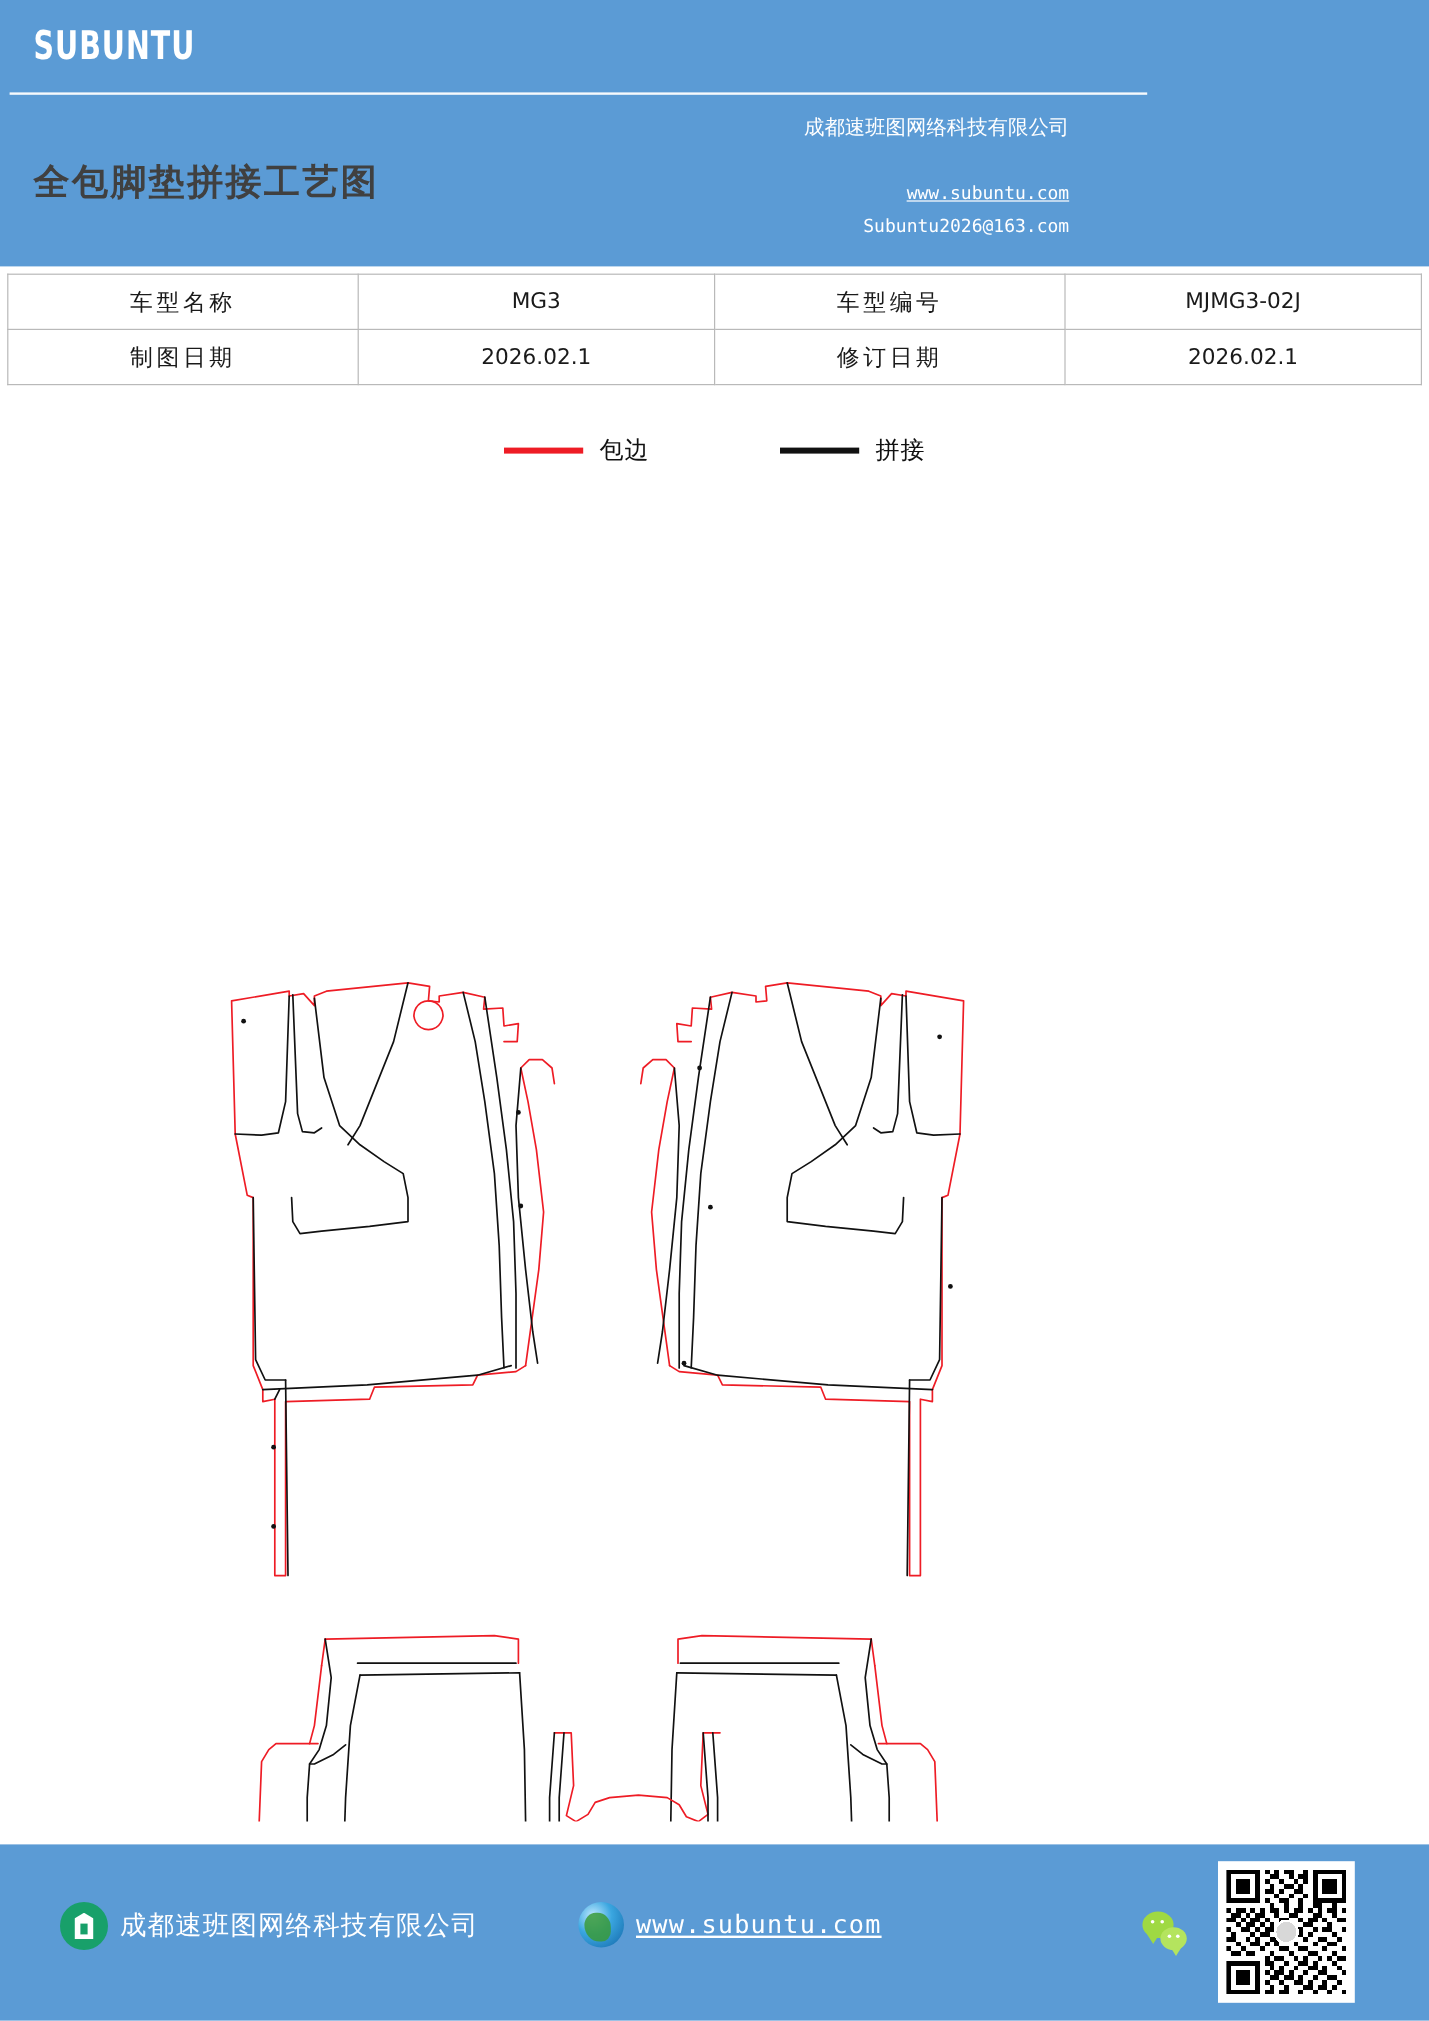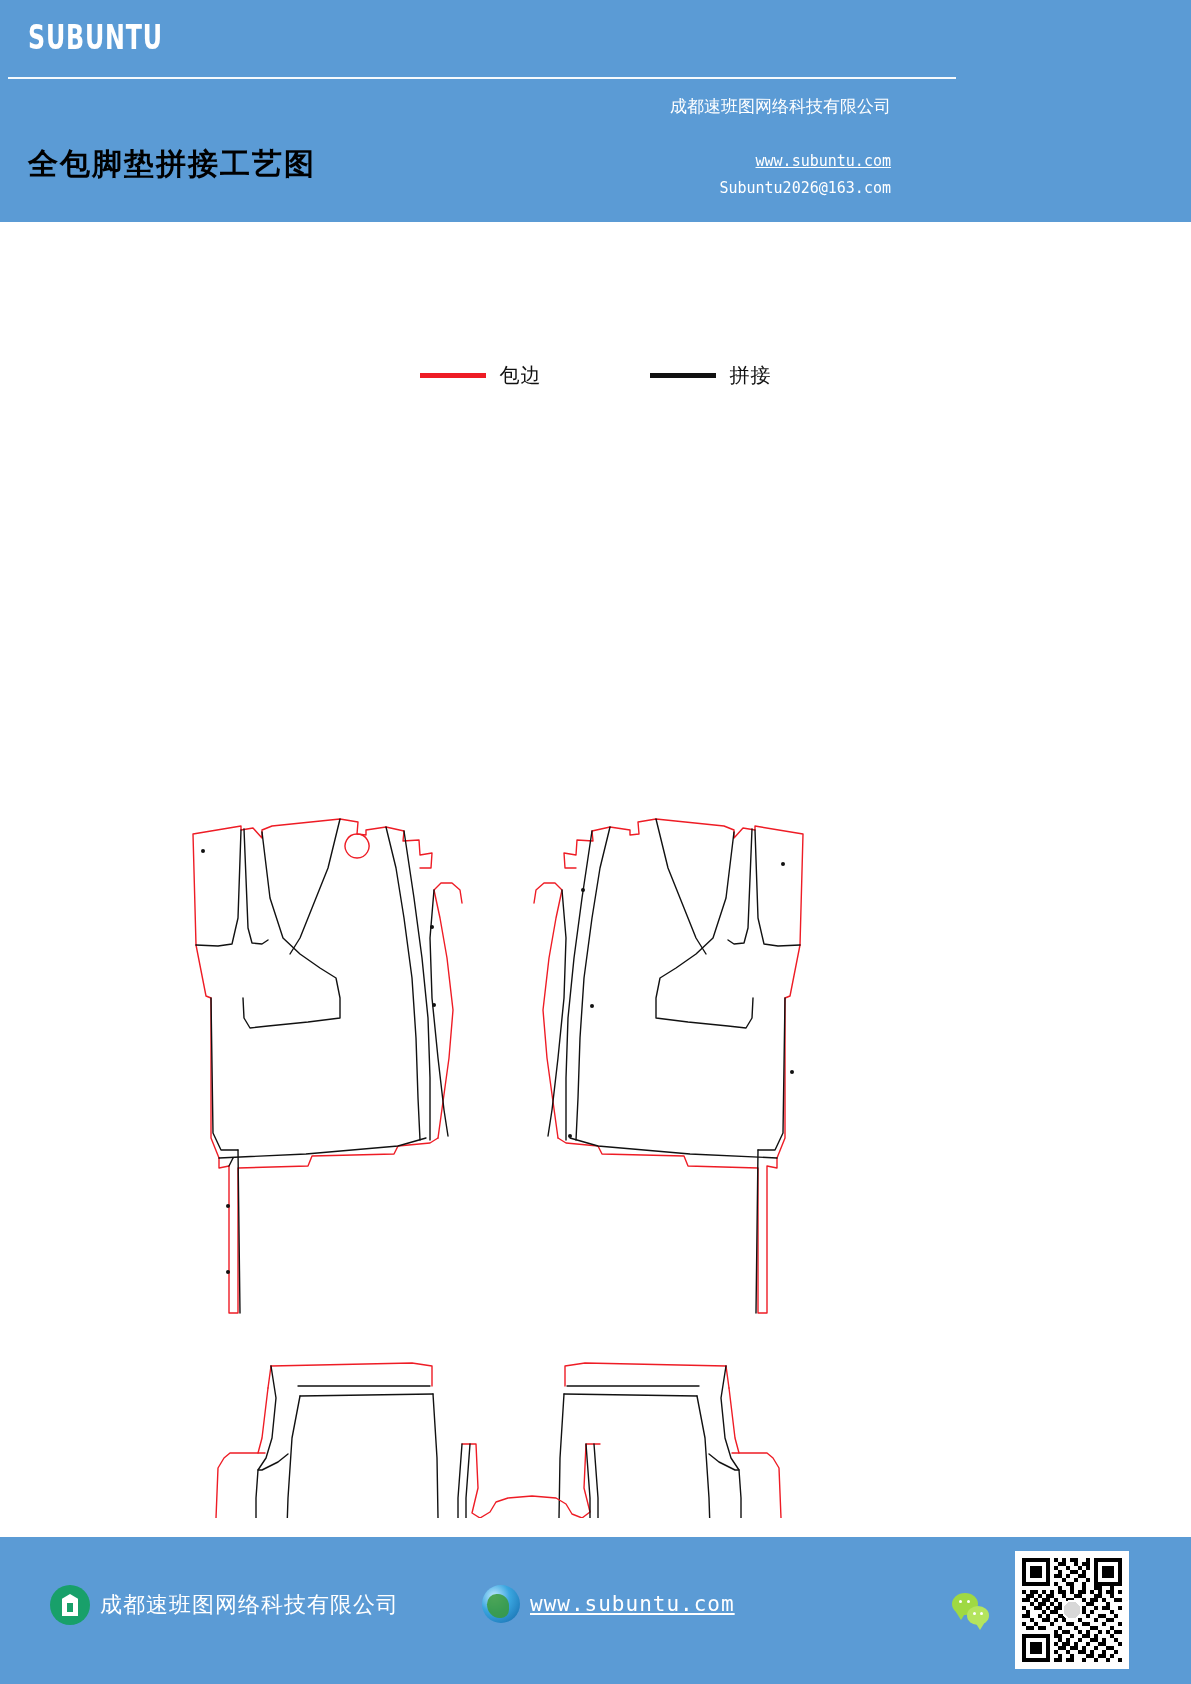--- a/index.html
+++ b/index.html
@@ -21,22 +21,22 @@
     font-family: "DejaVu Sans", sans-serif;
     font-weight: bold; font-size: 33px; letter-spacing: 1px;
     color: #ffffff; font-stretch: condensed;
     transform: scaleX(0.80); transform-origin: left top;
   }
   .header-rule {
     position: absolute; left: 8px; top: 77px; width: 948px; height: 2px;
     background: #ffffff; opacity: .95;
   }
   .doc-title {
-    position: absolute; left: 28px; top: 144px;
-    font-size: 30px; color: #000000; letter-spacing: 2px;
+    position: absolute; left: 28px; top: 132px;
+    font-size: 30px; color: #404040; letter-spacing: 2px;
     font-family: "DejaVu Sans", sans-serif; font-weight: 600;
   }
   .sop {
     position: absolute; right: 18px; top: 58px;
     font-family: "DejaVu Sans", sans-serif;
     font-size: 72px; font-weight: bold; color: #ffffff; line-height: 1;
   }
   .company-top {
     position: absolute; right: 300px; top: 95px;
     font-size: 17px; color: #ffffff; white-space: nowrap;
@@ -160,20 +160,36 @@
 
   <div class="header">
     <div class="brand">SUBUNTU</div>
     <div class="header-rule"></div>
     <div class="doc-title">全包脚垫拼接工艺图</div>
     <div class="company-top">成都速班图网络科技有限公司</div>
     <div class="site-top">www.subuntu.com</div>
     <div class="mail-top">Subuntu2026@163.com</div>
   </div>
 
+  <table class="info-table">
+    <tbody>
+        <tr>
+      <td class="label">车型名称</td>
+      <td class="value">MG3</td>
+      <td class="label">车型编号</td>
+      <td class="value">MJMG3-02J</td>
+    </tr>
+    <tr>
+      <td class="label">制图日期</td>
+      <td class="value">2026.02.1</td>
+      <td class="label">修订日期</td>
+      <td class="value">2026.02.1</td>
+    </tr>
+  </tbody>
+    </table>
 
   <div class="legend">
     <div class="legend-item">
       <span class="legend-swatch red"></span>
       <span class="legend-label">包边</span>
     </div>
     <div class="legend-item">
       <span class="legend-swatch black"></span>
       <span class="legend-label">拼接</span>
     </div>

